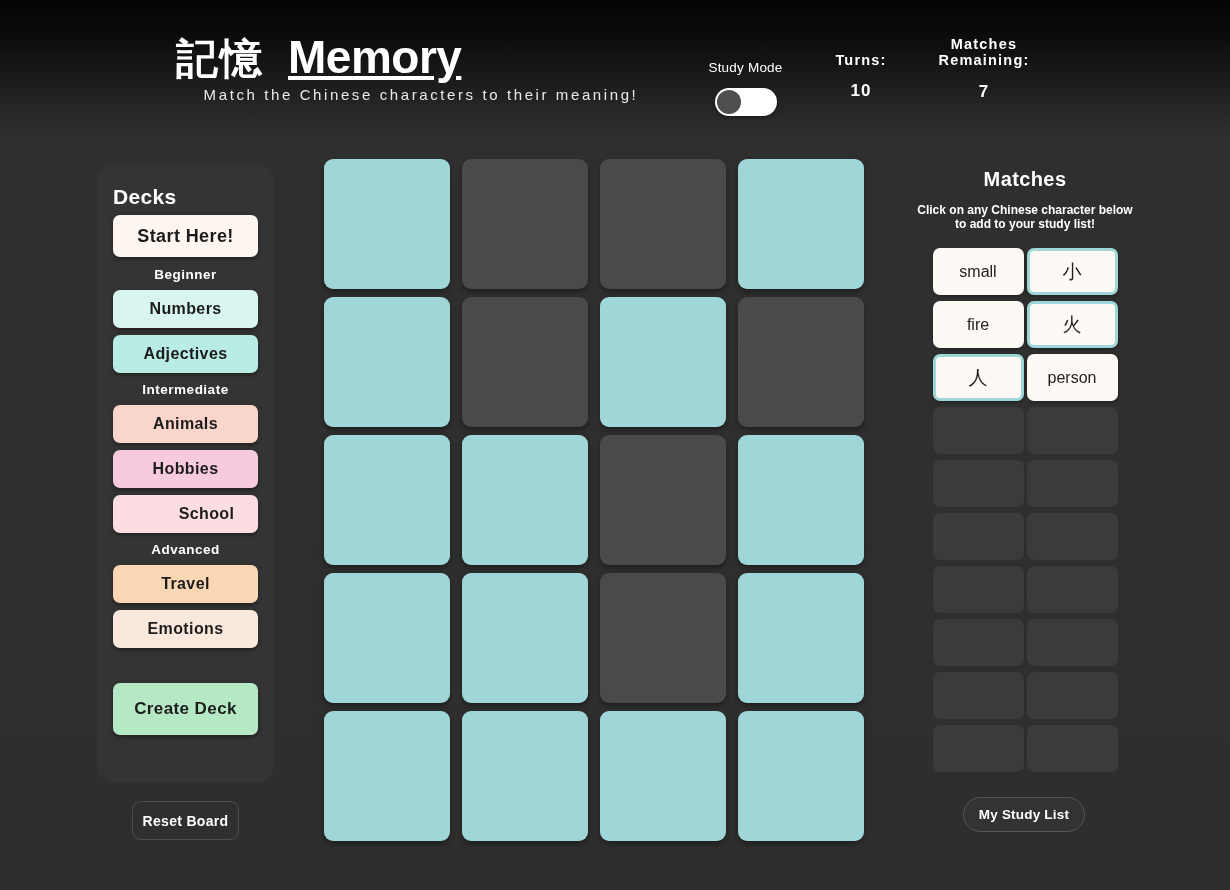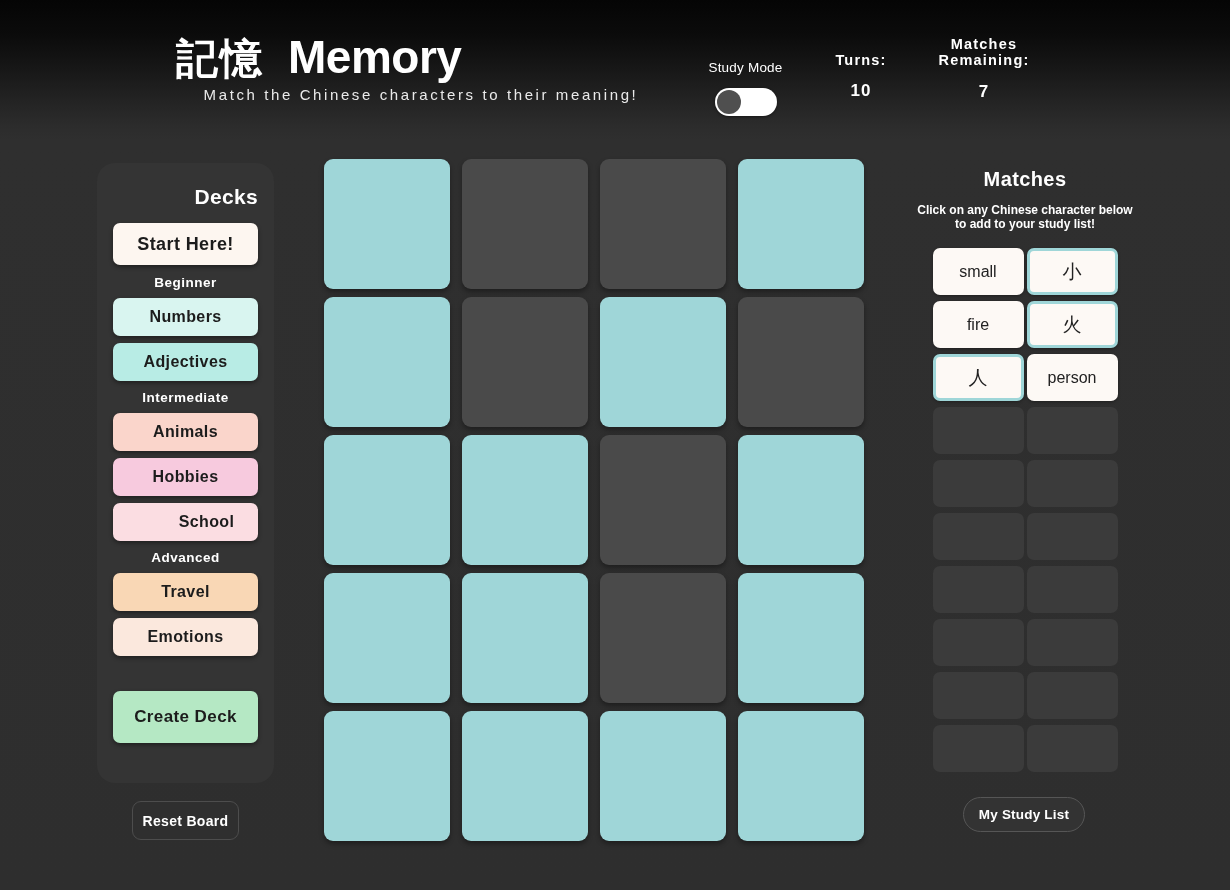--- a/index.html
+++ b/index.html
@@ -64,20 +64,21 @@
     line-height: 1;
     font-family: "DejaVu Sans", sans-serif;
   }
 
   .title-en {
     font-size: 46px;
     font-weight: 800;
     letter-spacing: -0.5px;
     color: #ffffff;
     line-height: 1;
+    text-decoration: underline;
   }
 
   .subtitle {
     margin-top: 6px;
     font-size: 15px;
     letter-spacing: 2.6px;
     color: #eaeaea;
     text-align: center;
     width: 100%;
   }
@@ -152,26 +153,26 @@
     left: 97px;
     top: 163px;
     width: 177px;
     height: 620px;
     background: #343434;
     border-radius: 18px;
     padding: 22px 16px 18px;
   }
 
   .sidebar-title {
-    text-align: right;
+    text-align: left;
     font-size: 21px;
     font-weight: 800;
     letter-spacing: 0.3px;
     color: #ffffff;
-    margin-bottom: 14px;
+    margin-bottom: 6px;
   }
 
   .deck-btn {
     display: block;
     width: 100%;
     height: 38px;
     line-height: 38px;
     border: none;
     border-radius: 7px;
     font-family: "Liberation Sans", sans-serif;

